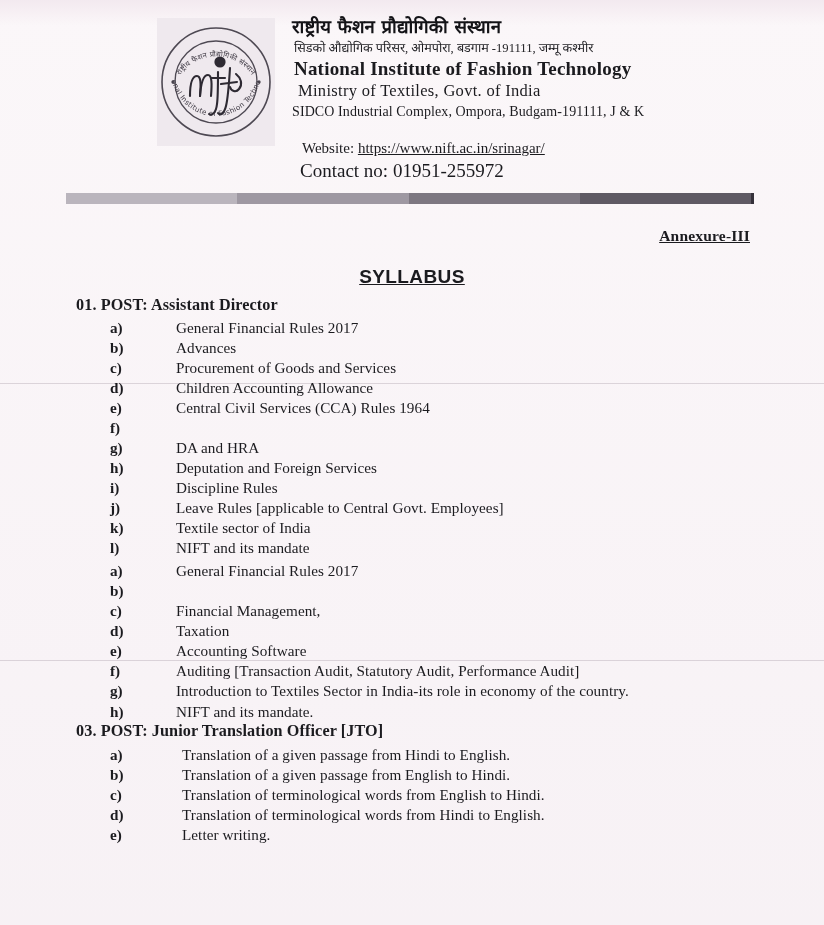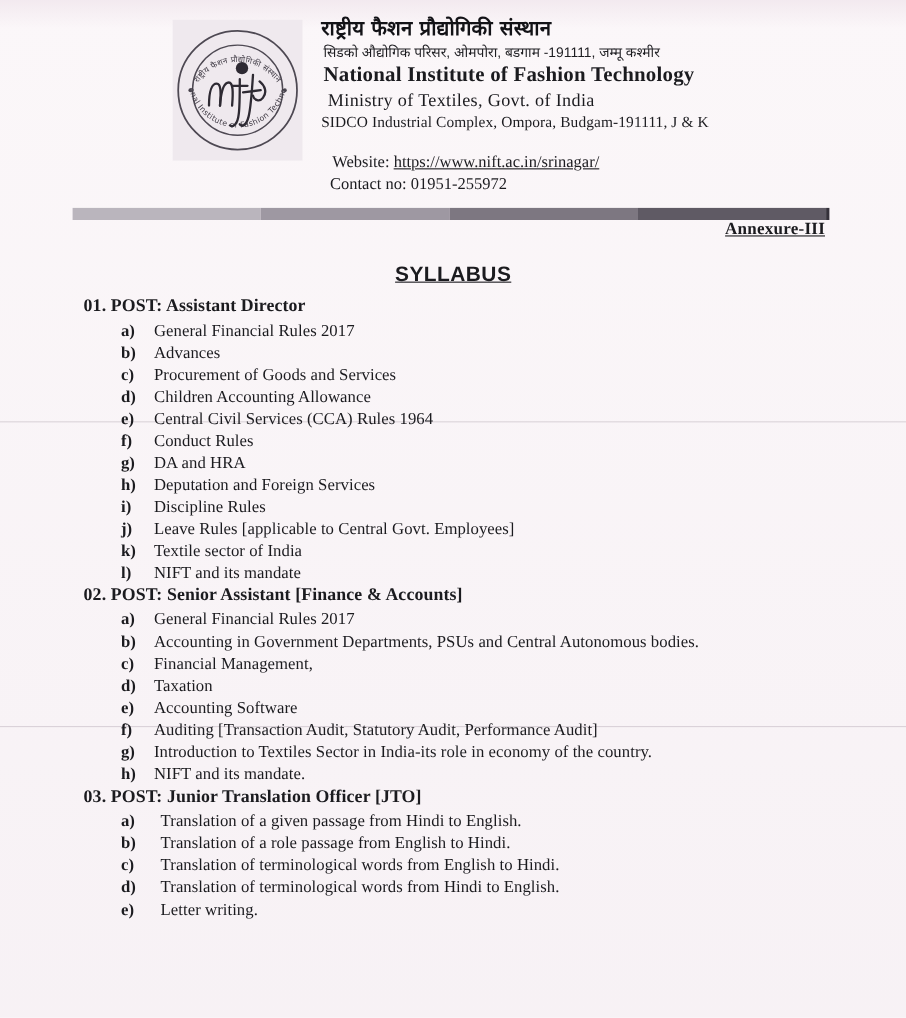--- a/index.html
+++ b/index.html
@@ -79,21 +79,21 @@
   }
   .hi-sub {
     font-family: "DejaVu Sans", sans-serif;
     font-size: 13.2px;
     font-weight: 600;
     color: #1d1d21;
     margin-bottom: 5px;
     padding-left: 2px;
   }
   .hi-addr {
-    font-family: Liberation Sans, sans-serif;
+    font-family: Liberation Serif, serif;
     font-size: 12.6px;
     font-weight: 500;
     color: #1d1d21;
     margin-bottom: 5px;
     padding-left: 2px;
   }
   .en-title {
     font-size: 19px;
     font-weight: 700;
     letter-spacing: .2px;
@@ -114,21 +114,21 @@
     margin-bottom: 22px;
     text-align: center;
   }
   .en-web {
     font-size: 15px;
     margin-bottom: 5px;
     padding-left: 10px;
   }
   .en-web .url { text-decoration: underline; }
   .en-contact {
-    font-size: 15px;
+    font-size: 19px;
     padding-left: 8px;
   }
 
   
   .rule {
     display: flex;
     margin: 13px 0 0 66px;
     width: 688px;
     height: 11px;
   }
@@ -136,20 +136,21 @@
   .seg1 { flex: 1; }
   .seg2 { flex: 1; }
   .seg3 { flex: 1; }
   .seg4 { flex: 1; }
   .seg5 { flex: 0 0 3px; }
 
   
   .annexure-row {
     text-align: right;
     padding-right: 74px;
+    margin-top: 23px;
   }
   .annexure {
     font-size: 15.5px;
     font-weight: 600;
     text-decoration: underline;
     letter-spacing: .2px;
   }
 
   
   .syllabus-row {
@@ -190,20 +191,21 @@
   ol.items li .marker {
     flex: 0 0 auto;
     width: 30px;
     font-weight: 700;
     font-size: 15.2px;
   }
   ol.items li .txt {
     flex: 1 1 auto;
     font-weight: 400;
     letter-spacing: .05px;
+    margin-left: 36px;
   }
 
   
   .post-1 ol.items li { line-height: 1.312; }
   .post-2 { margin-top: 41px; }
   .post-2 ol.items li { line-height: 1.325; padding-left: 110px; }
   .post-3 { margin-top: 26px; }
   .post-3 ol.items li { line-height: 1.32; padding-left: 110px; }
   .post-3 ol.items li .marker { width: 36px; }
 </style>
@@ -299,21 +301,20 @@
         <li>
             <span class="marker">d)</span>
             <span class="txt">Children Accounting Allowance</span>
           </li>
         <li>
             <span class="marker">e)</span>
             <span class="txt">Central Civil Services (CCA) Rules 1964</span>
           </li>
         <li>
             <span class="marker">f)</span>
-            <span class="txt">Conduct Rules</span>
           </li>
         <li>
             <span class="marker">g)</span>
             <span class="txt">DA and HRA</span>
           </li>
         <li>
             <span class="marker">h)</span>
             <span class="txt">Deputation and Foreign Services</span>
           </li>
         <li>
@@ -329,29 +330,27 @@
             <span class="txt">Textile sector of India</span>
           </li>
         <li>
             <span class="marker">l)</span>
             <span class="txt">NIFT and its mandate</span>
           </li>
       </ol>
     </section>
 
     <section class="post post-2">
-      <div class="post-heading">02. POST: Senior Assistant [Finance &amp; Accounts]</div>
       <ol class="items">
         <li>
             <span class="marker">a)</span>
             <span class="txt">General Financial Rules 2017</span>
           </li>
         <li>
             <span class="marker">b)</span>
-            <span class="txt">Accounting in Government Departments, PSUs and Central Autonomous bodies.</span>
           </li>
         <li>
             <span class="marker">c)</span>
             <span class="txt">Financial Management,</span>
           </li>
         <li>
             <span class="marker">d)</span>
             <span class="txt">Taxation</span>
           </li>
         <li>
@@ -375,21 +374,21 @@
 
     <section class="post post-3">
       <div class="post-heading">03. POST: Junior Translation Officer [JTO]</div>
       <ol class="items">
         <li>
             <span class="marker">a)</span>
             <span class="txt">Translation of a given passage from Hindi to English.</span>
           </li>
         <li>
             <span class="marker">b)</span>
-            <span class="txt">Translation of a role passage from English to Hindi.</span>
+            <span class="txt">Translation of a given passage from English to Hindi.</span>
           </li>
         <li>
             <span class="marker">c)</span>
             <span class="txt">Translation of terminological words from English to Hindi.</span>
           </li>
         <li>
             <span class="marker">d)</span>
             <span class="txt">Translation of terminological words from Hindi to English.</span>
           </li>
         <li>

